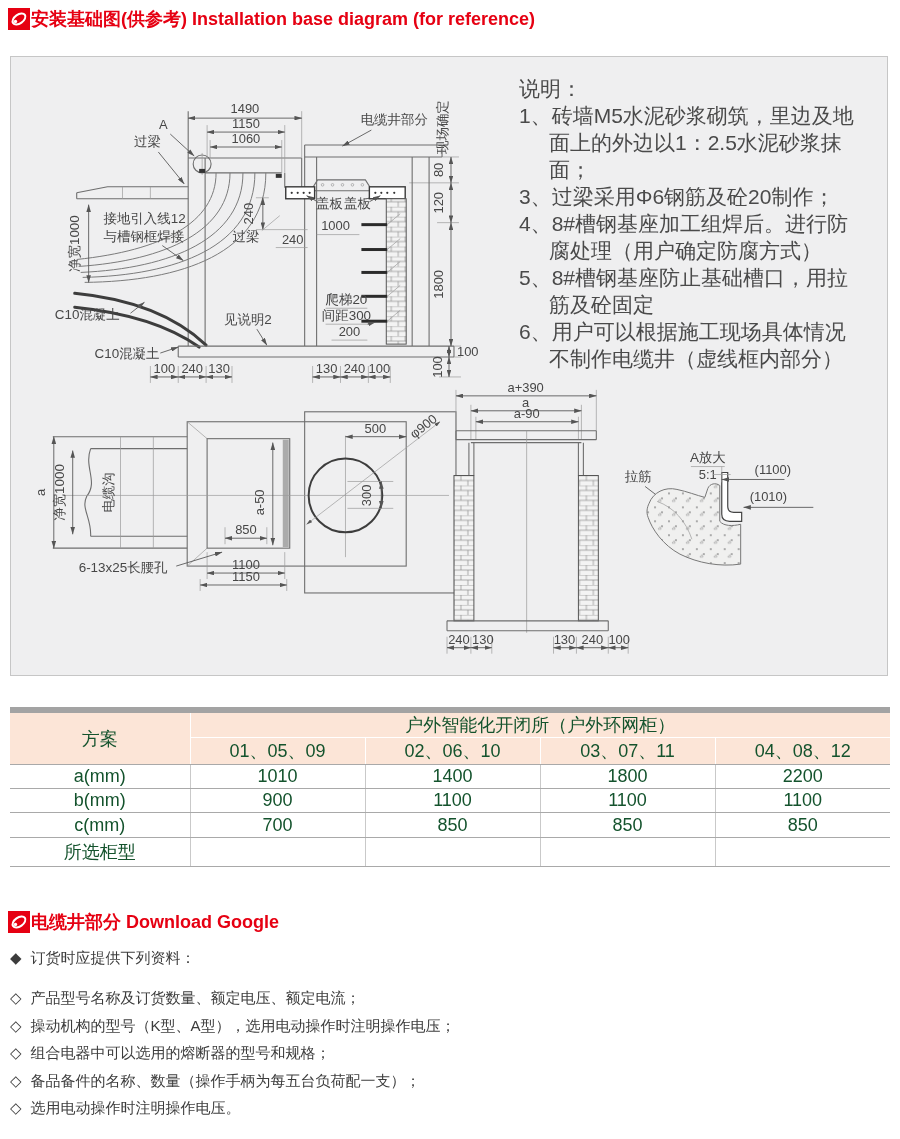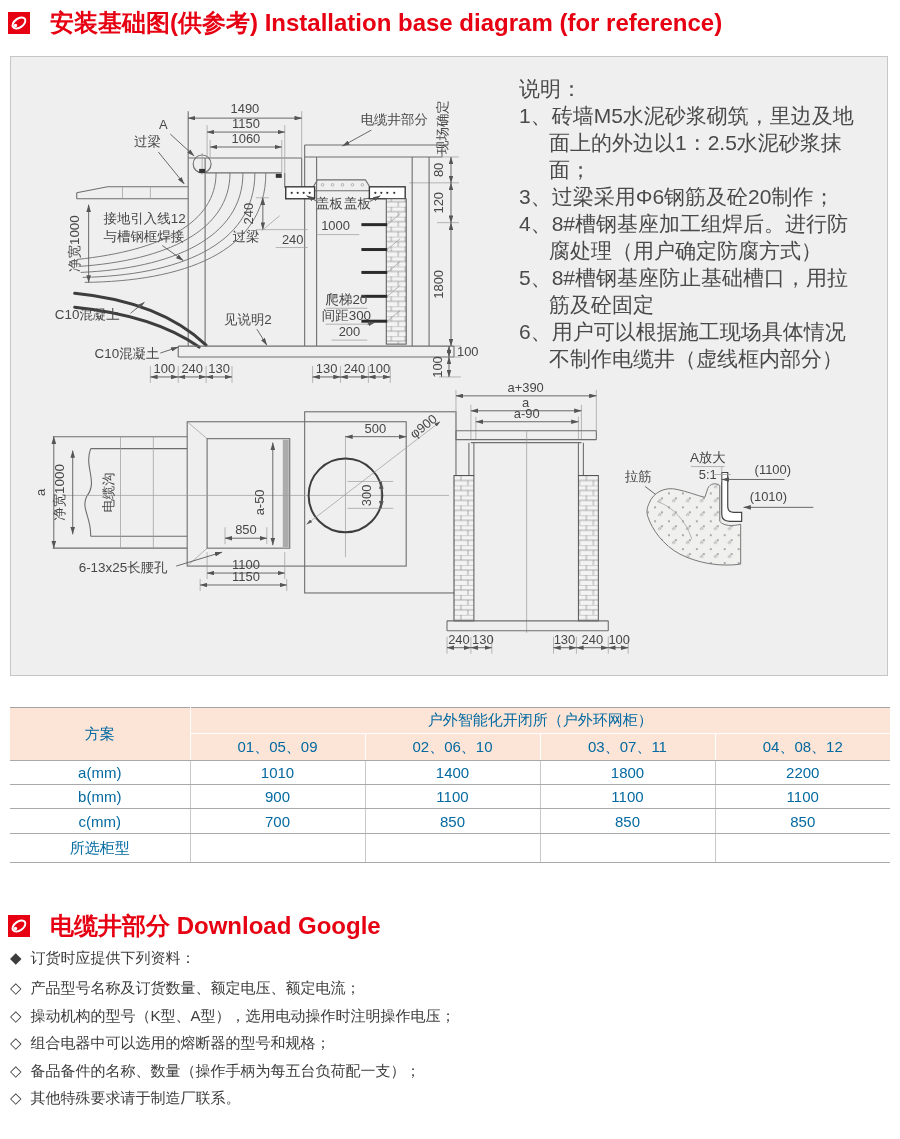--- a/index.html
+++ b/index.html
@@ -1,36 +1,36 @@
 <!DOCTYPE html>
 <html><head>
 <meta charset="utf-8">
 <style>
   html,body{margin:0;padding:0}
   body{width:900px;height:1139px;background:#ffffff;position:relative;
        font-family:"Liberation Sans",sans-serif;color:#3f3f3f;overflow:hidden}
-  .sec-h{position:absolute;left:8px;display:flex;align-items:center;gap:20px;
-         color:#e60012;font-size:24px;font-weight:bold;white-space:nowrap}
+  .sec-h{position:absolute;left:8px;display:flex;align-items:center;gap:1px;
+         color:#e60012;font-size:18px;font-weight:bold;white-space:nowrap}
   .brand{width:22px;height:22px;flex:0 0 22px}
   #panel{position:absolute;left:10px;top:56px;width:878px;height:620px;
          background:#efeff0;border:1px solid #c6c6c6;box-sizing:border-box}
   #diagram-svg{position:absolute;left:0;top:0}
   #notes{position:absolute;left:508px;top:18px;width:346px;font-size:21px;
          line-height:27px;color:#4a4a4a}
   .note-item{padding-left:30px;text-indent:-30px}
   #dim-table{position:absolute;left:10px;top:707px;width:880px;border-collapse:collapse;
-         color:#0369a1;font-size:15px;border-top:1px solid #a3a3a3}
+         color:#14532d;font-size:18px;border-top:6px solid #a3a3a3}
   #dim-table th,#dim-table td{text-align:center;padding:0;font-weight:normal}
   #dim-table th{background:#fce5d7;border-left:1px solid #fff;border-bottom:1px solid #fff}
   #dim-table th.corner{border-left:none;border-bottom:1px solid #a9a9a9}
   #dim-table thead tr:nth-child(2) th{border-bottom:1px solid #a9a9a9}
   #dim-table td{background:#fff;border-left:1px solid #c9c9c9;border-bottom:1px solid #a9a9a9}
   #dim-table td:first-child{border-left:none}
   #ordering{position:absolute;left:10px;top:946px;font-size:15px;color:#3c3c3c}
-  .ord-intro{line-height:24px;margin-bottom:4px}
+  .ord-intro{line-height:24px;margin-bottom:14px}
   .ord-item{line-height:27.6px}
   .blt{display:inline-block;margin-right:9px}
   
   .ln{stroke:#6e6e6e;stroke-width:1.1;fill:none}
   .tn{stroke:#9a9a9a;stroke-width:.7;fill:none}
   .dm{stroke:#5a5a5a;stroke-width:.9;fill:none}
   .thick{stroke:#3d3d3d;stroke-width:3;fill:none;stroke-linecap:round}
   .cab{stroke:#7a7a7a;stroke-width:1;fill:none}
   #diagram-svg text{font-size:13px;fill:#474747;font-family:"Liberation Sans",sans-serif}
   #diagram-svg text.cj{font-size:13.5px}
@@ -434,15 +434,15 @@
   <div class="ord-item">
     <span class="blt">◇</span><span>操动机构的型号（K型、A型），选用电动操作时注明操作电压；</span>
   </div>
   <div class="ord-item">
     <span class="blt">◇</span><span>组合电器中可以选用的熔断器的型号和规格；</span>
   </div>
   <div class="ord-item">
     <span class="blt">◇</span><span>备品备件的名称、数量（操作手柄为每五台负荷配一支）；</span>
   </div>
   <div class="ord-item">
-    <span class="blt">◇</span><span>其他特殊要求请于制造厂联系。</span>
+    <span class="blt">◇</span><span>选用电动操作时注明操作电压。</span>
   </div>
 </div>
 
 </body></html>

